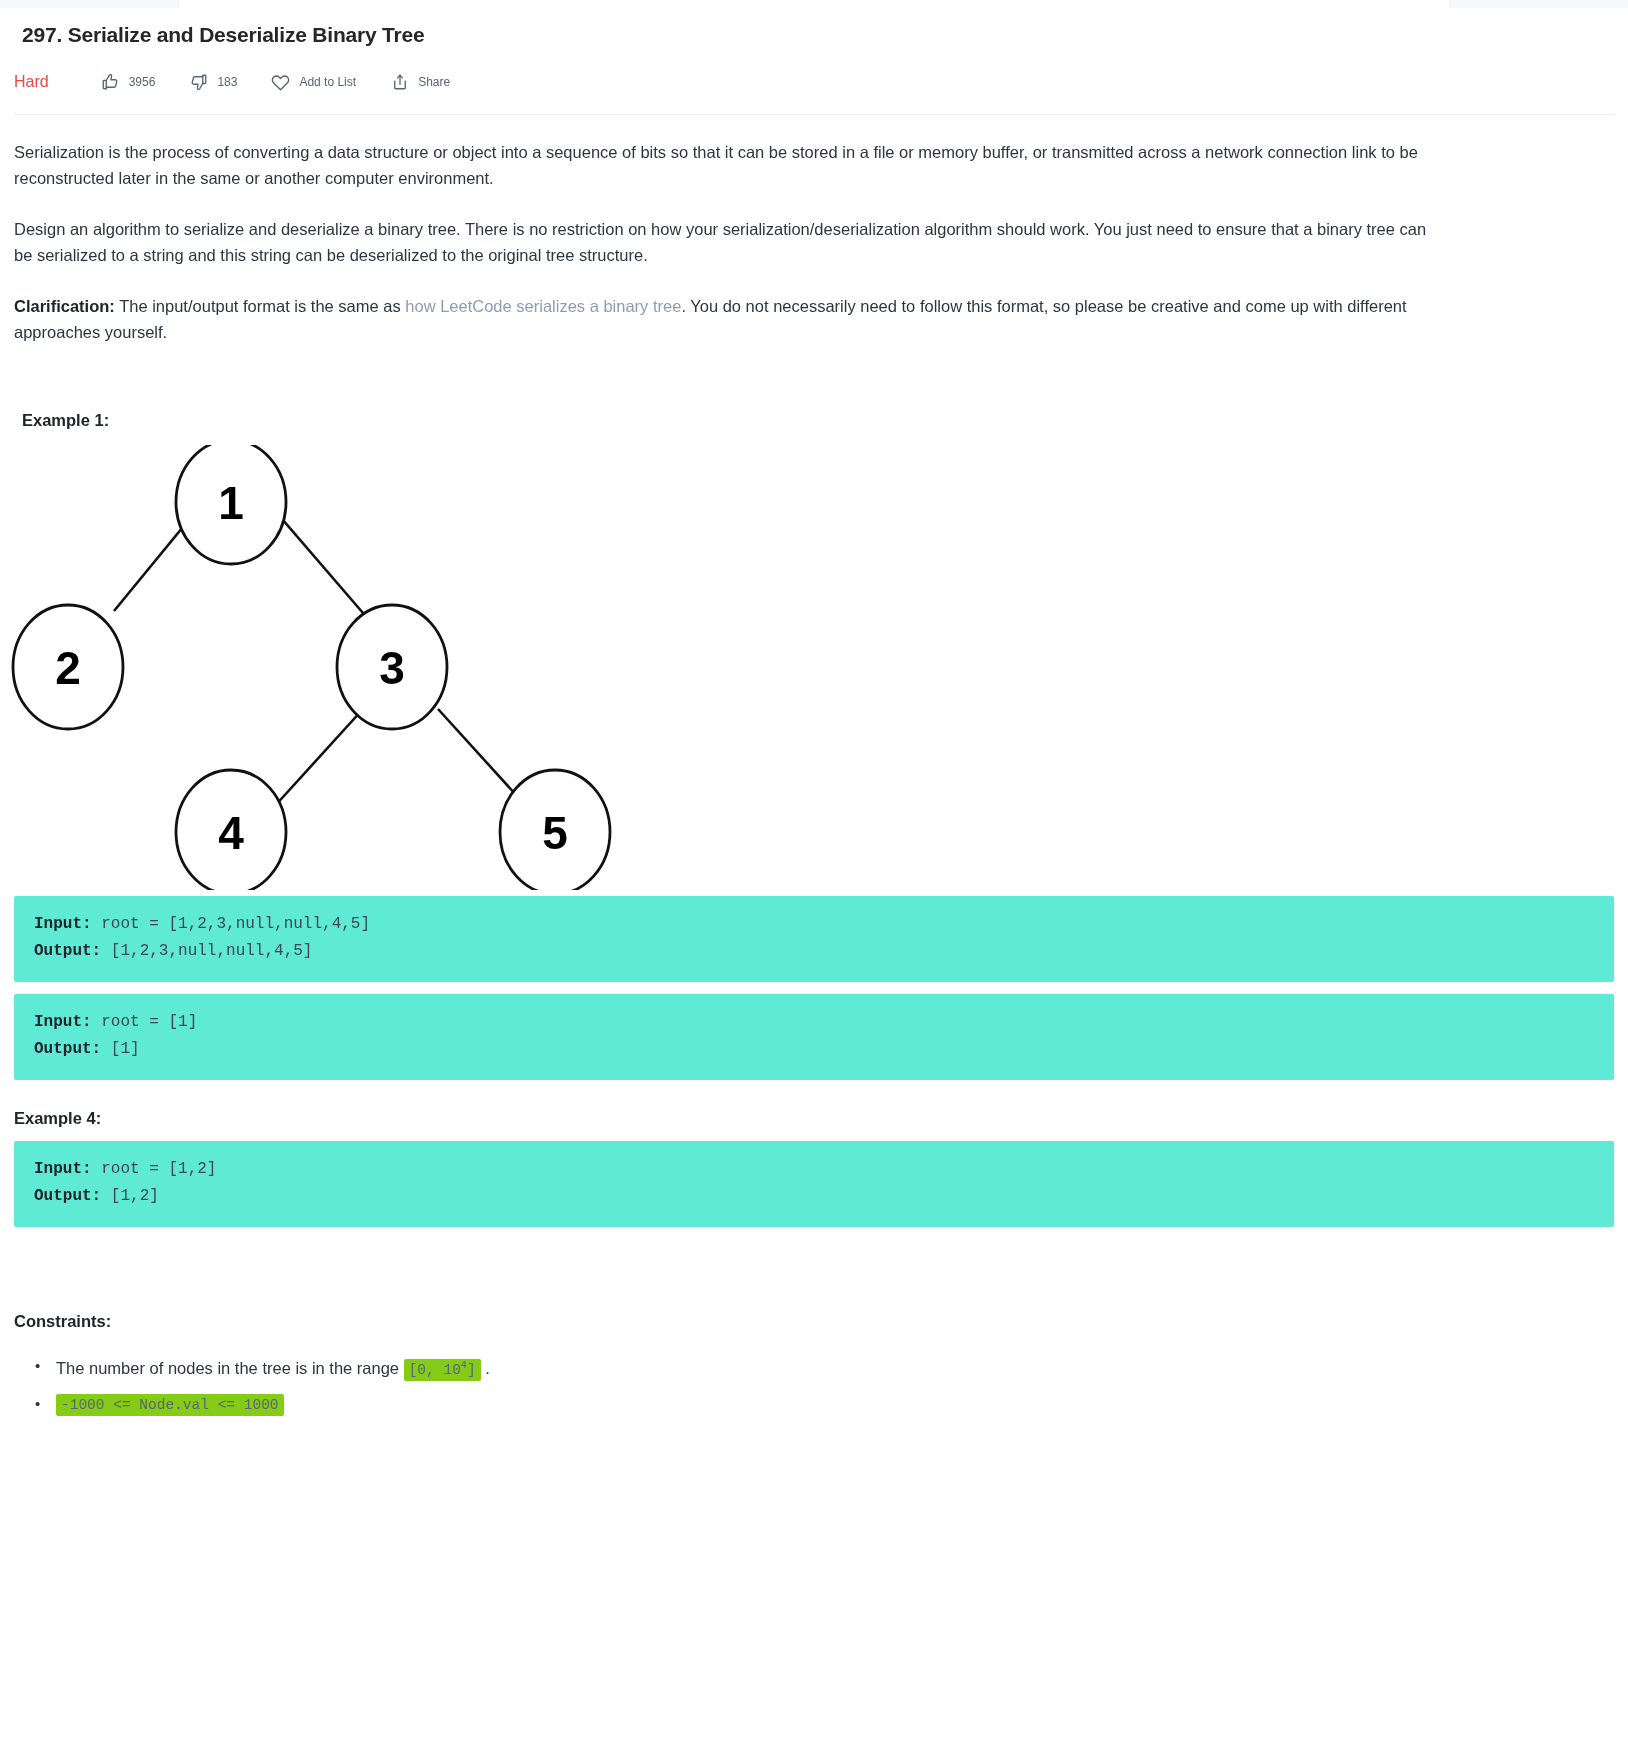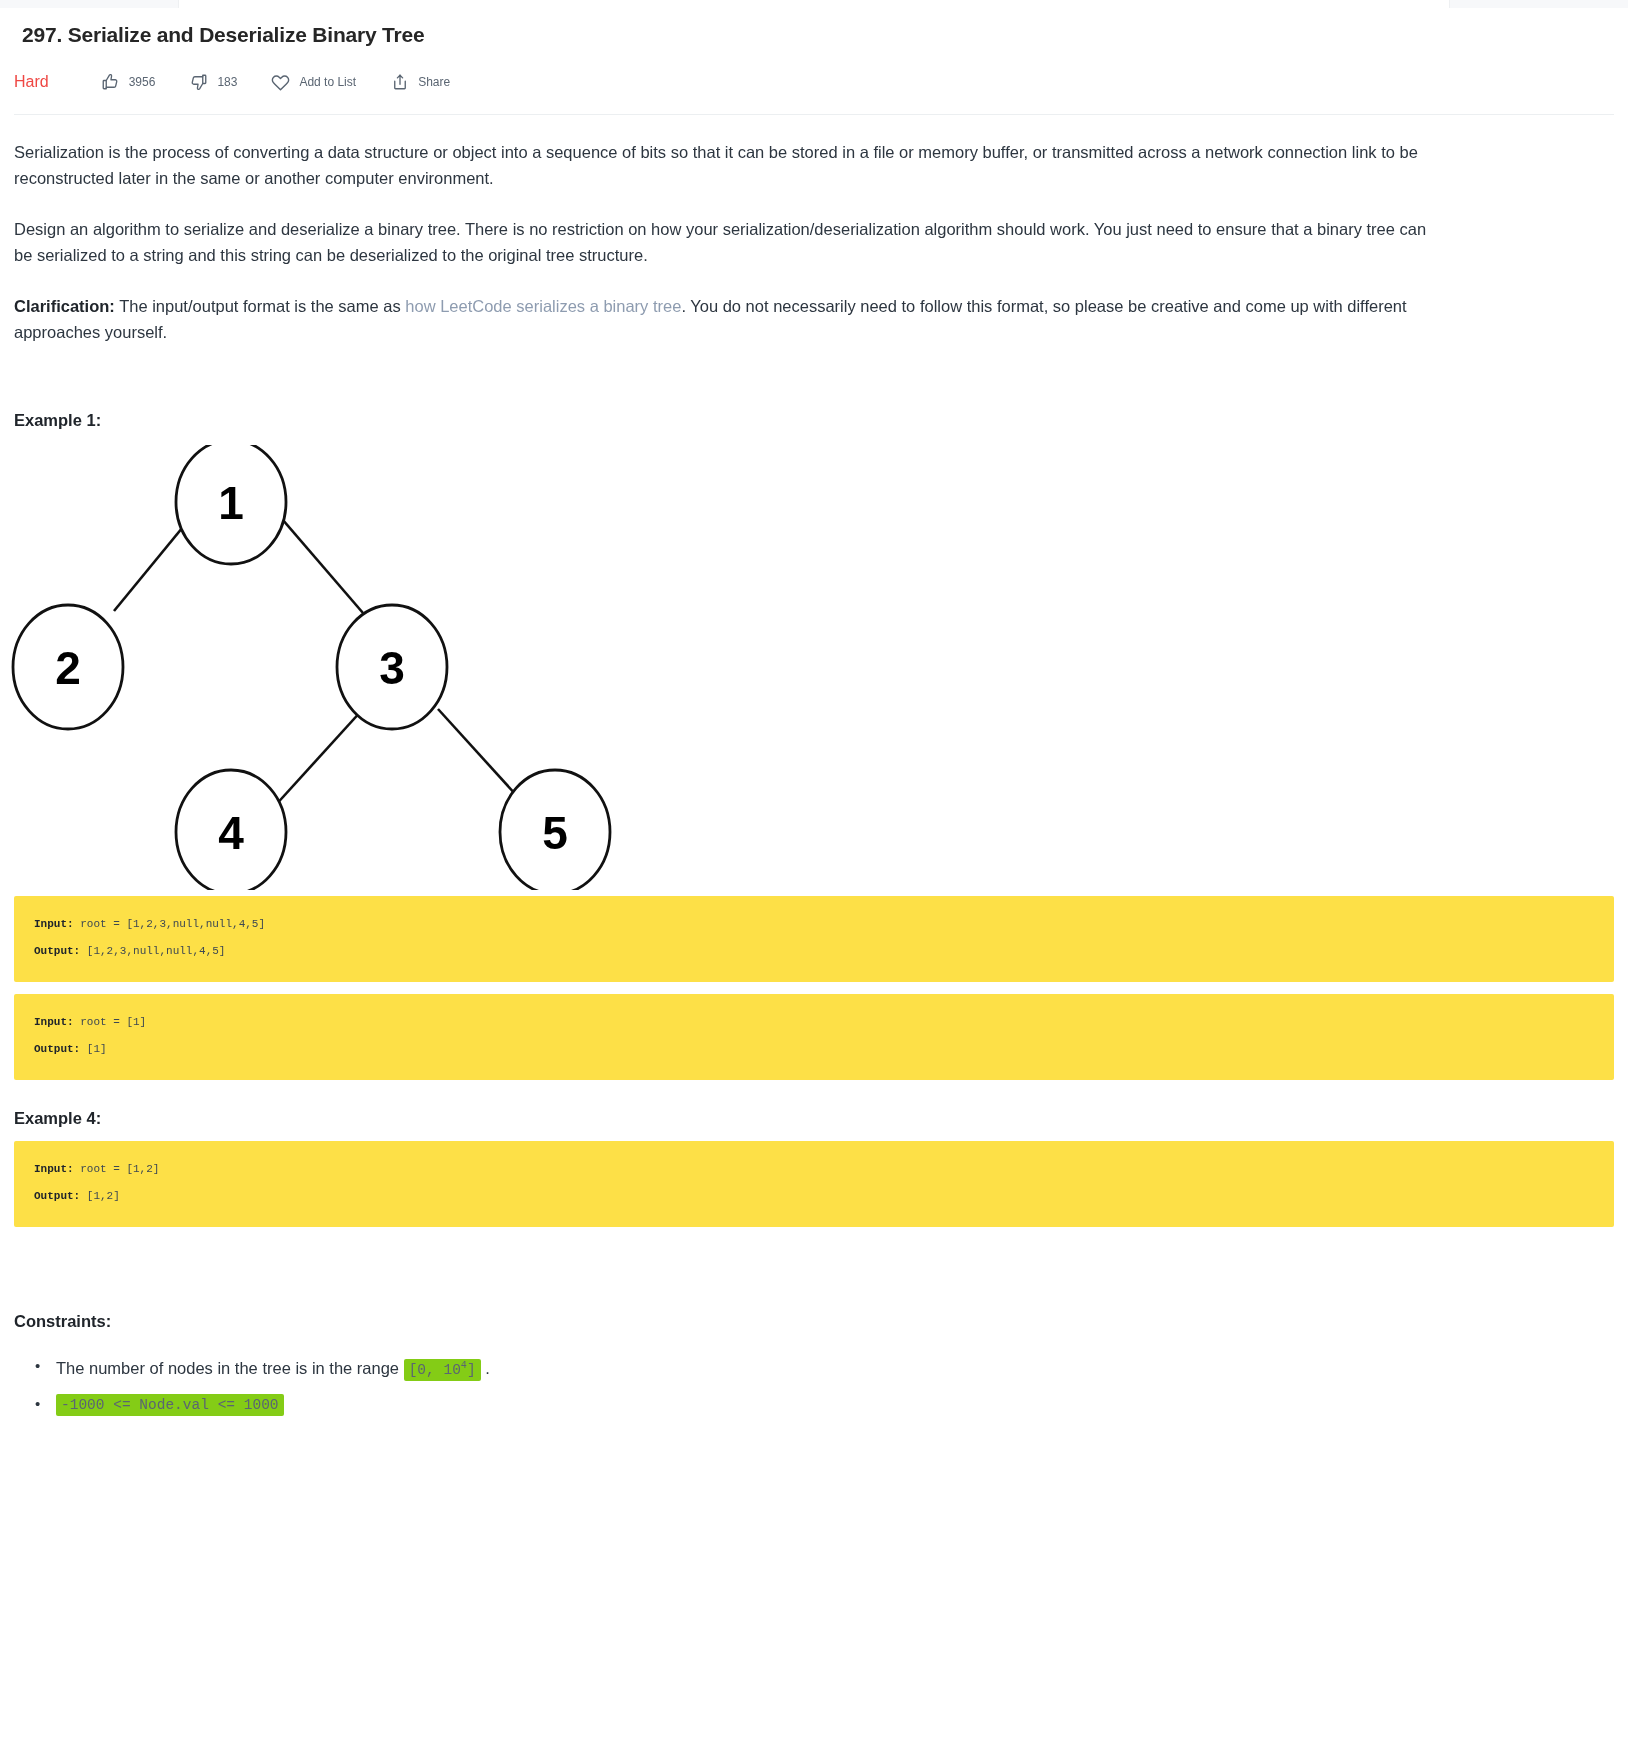--- a/index.html
+++ b/index.html
@@ -110,21 +110,21 @@
   }
 
   .example-head {
     font-size: 16.5px;
     font-weight: bold;
     color: #20252b;
     margin: 0;
     padding: 0 14px;
     line-height: 22px;
   }
-  .eh-1 { margin-top: 64px; }
+  .eh-1 { margin-top: 64px; margin-left: 8px; }
   .eh-n { margin-top: 27px; }
 
   
   .tree-wrap {
     padding: 0 0 0 0;
     margin-top: 14px;
     height: 445px;
     position: relative;
   }
   .tree-svg {
@@ -134,26 +134,26 @@
   }
   .node-text {
     font-family: "Liberation Sans", sans-serif;
     font-weight: bold;
     font-size: 46px;
     fill: #000000;
   }
 
   
   .code-block {
-    background: #fde047;
+    background: #5eead4;
     margin: 12px 14px 0 14px;
     padding: 15px 0 17px 20px;
     border-radius: 2px;
     font-family: "Liberation Mono", monospace;
-    font-size: 11px;
+    font-size: 16px;
     line-height: 27px;
     color: #3d4852;
     white-space: pre;
   }
   .code-block .k {
     font-weight: bold;
     color: #20252b;
   }
   .cb-after-tree { margin-top: 6px; }
 

